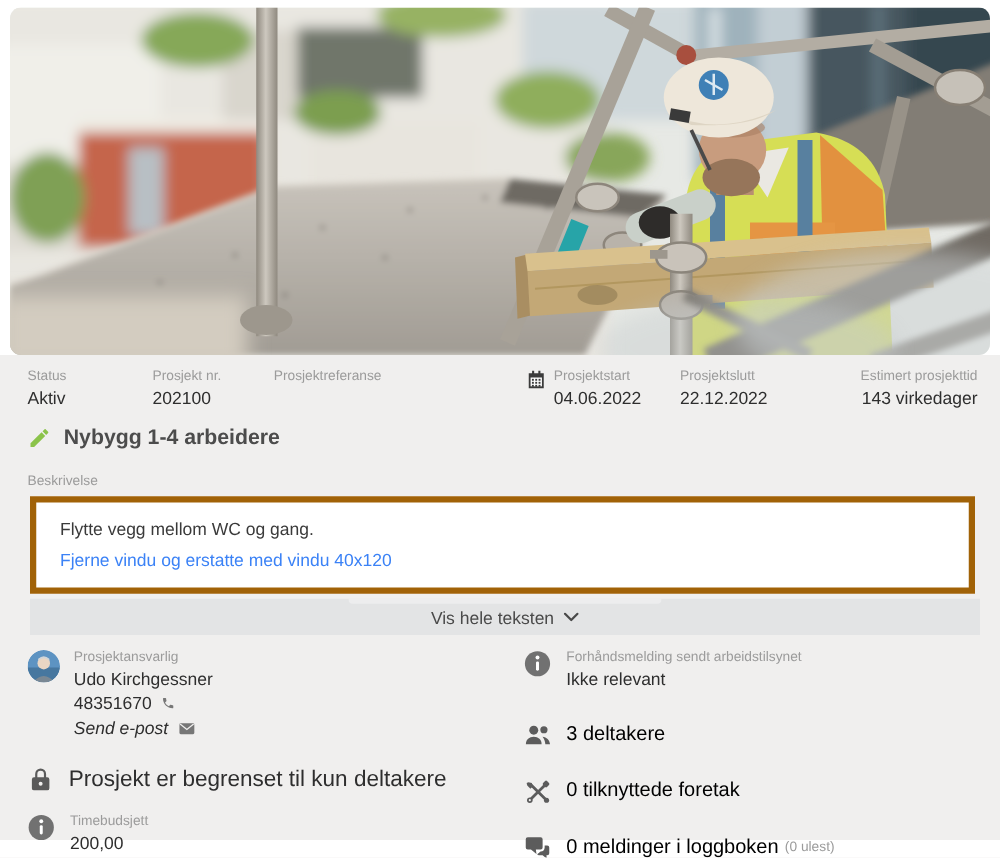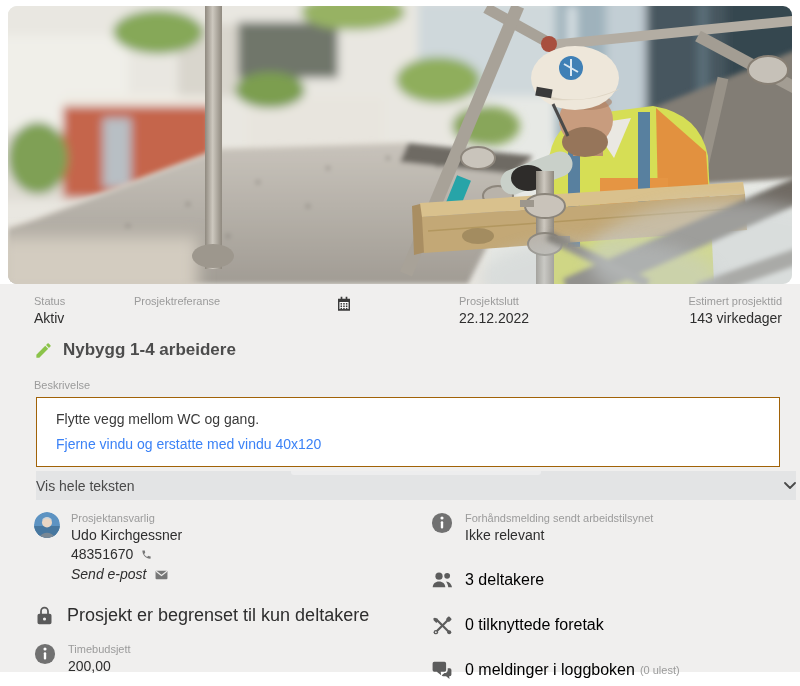--- a/index.html
+++ b/index.html
@@ -7,37 +7,37 @@
     --accent-green:#8bc34a; --label-gray:#9b9b9b; --text-dark:#2e2e2e; --icon-gray:#5c5c5c;
   }
   *{box-sizing:border-box;margin:0;padding:0;}
   body{width:800px;height:686px;background:#fff;font-family:"Liberation Sans",sans-serif;overflow:hidden;}
   .page{width:800px;height:686px;background:#fff;}
   
   .hero-wrap{padding:6px 8px 0 8px;background:#fff;}
   .hero{display:block;border-radius:9px;overflow:hidden;width:784px;height:278px;}
   .hero svg{display:block;}
   
-  .content{background:var(--page-bg);padding:11px 0 0 16px;height:388px;}
+  .content{background:var(--page-bg);padding:11px 0 0 4px;height:388px;}
   .label{font-size:11px;line-height:13px;color:var(--label-gray);}
   .val{font-size:14px;line-height:17px;color:var(--text-dark);margin-top:2px;}
   .status-row{display:flex;padding:0 18px;}
   .sc1{width:100px;} .sc2{width:97px;} .sc3{width:202px;}
   .sc4{width:123px;display:flex;} .sc5{width:128px;}
   .sc6{flex:1;text-align:right;}
   .cal{width:16px;height:16px;margin-right:6px;margin-top:1px;flex:0 0 16px;}
   .title-row{display:flex;align-items:center;gap:10px;margin:12px 18px 0;}
   .title-row .ticon{width:19px;height:19px;}
   .page-title{font-size:17px;line-height:22px;color:#4c4c4c;}
   .besk-label{margin:18px 18px 0;font-size:11px;line-height:13px;color:var(--label-gray);}
-  .desc-card{margin:5px 20px 0;background:var(--card-bg);border:1px solid #a16207;padding:13px 19px 14px;}
+  .desc-card{margin:5px 20px 0;background:var(--card-bg);border:5px solid #a16207;padding:13px 19px 14px;}
   .desc-line1{font-size:14px;line-height:16px;color:#3a3a3a;}
   .desc-line2{font-size:14px;line-height:16px;color:#3b82f6;margin-top:9px;}
   .expand-bar{position:relative;margin:4px 20px 0;height:29px;background:var(--expand-bar-bg);
-    display:flex;align-items:center;justify-content:space-between;gap:8px;cursor:pointer;border:none;width:760px;
+    display:flex;align-items:center;justify-content:center;gap:8px;cursor:pointer;border:none;width:760px;
     font-family:"Liberation Sans",sans-serif;font-size:14px;color:#4a4a4a;}
   .expand-bar::before{content:"";position:absolute;top:0;left:50%;transform:translateX(-50%);
     width:250px;height:4px;background:#ededee;border-radius:0 0 3px 3px;}
   .details{display:flex;margin:12px 18px 0;}
   .dleft{width:397px;} .dright{flex:1;}
   .mgr{display:flex;}
   .avatar{width:26px;height:26px;border-radius:50%;overflow:hidden;flex:0 0 26px;margin-right:11px;}
   .mgr-info .val{margin-top:2px;}
   .inline-ic{display:inline-block;vertical-align:-1px;margin-left:8px;}
   .row-ic{display:flex;align-items:center;}
@@ -191,40 +191,48 @@
     </figure>
   </div>
 
   <div class="content">
 
     <div class="status-row">
       <div class="sc1">
         <div class="label">Status</div>
         <div class="val">Aktiv</div>
       </div>
+      <div class="sc2">
+        <div class="label">Prosjekt nr.</div>
+        <div class="val">202100</div>
+      </div>
       <div class="sc3">
         <div class="label">Prosjektreferanse</div>
         <div class="val"></div>
       </div>
       <div class="sc4">
         <svg class="cal" viewBox="0 0 24 24" aria-hidden="true">
           <path fill="#3b3b3b" d="M7 1h2.5v4H7zM14.5 1h2.5v4h-2.5zM3 4h18v18H3z"></path>
           <rect x="5.2" y="9" width="13.6" height="10.6" fill="#fff"></rect>
           <g fill="#3b3b3b">
             <rect x="6.8" y="10.6" width="2.3" height="2.3"></rect>
               <rect x="10.8" y="10.6" width="2.3" height="2.3"></rect>
               <rect x="14.8" y="10.6" width="2.3" height="2.3"></rect>
             <rect x="6.8" y="14.2" width="2.3" height="2.3"></rect>
               <rect x="10.8" y="14.2" width="2.3" height="2.3"></rect>
               <rect x="14.8" y="14.2" width="2.3" height="2.3"></rect>
             <rect x="6.8" y="17.8" width="2.3" height="2.3"></rect>
               <rect x="10.8" y="17.8" width="2.3" height="2.3"></rect>
               <rect x="14.8" y="17.8" width="2.3" height="2.3"></rect>
           </g>
         </svg>
+        <div>
+          <div class="label">Prosjektstart</div>
+          <div class="val">04.06.2022</div>
+        </div>
       </div>
       <div class="sc5">
         <div class="label">Prosjektslutt</div>
         <div class="val">22.12.2022</div>
       </div>
       <div class="sc6">
         <div class="label">Estimert prosjekttid</div>
         <div class="val">143 virkedager</div>
       </div>
     </div>

